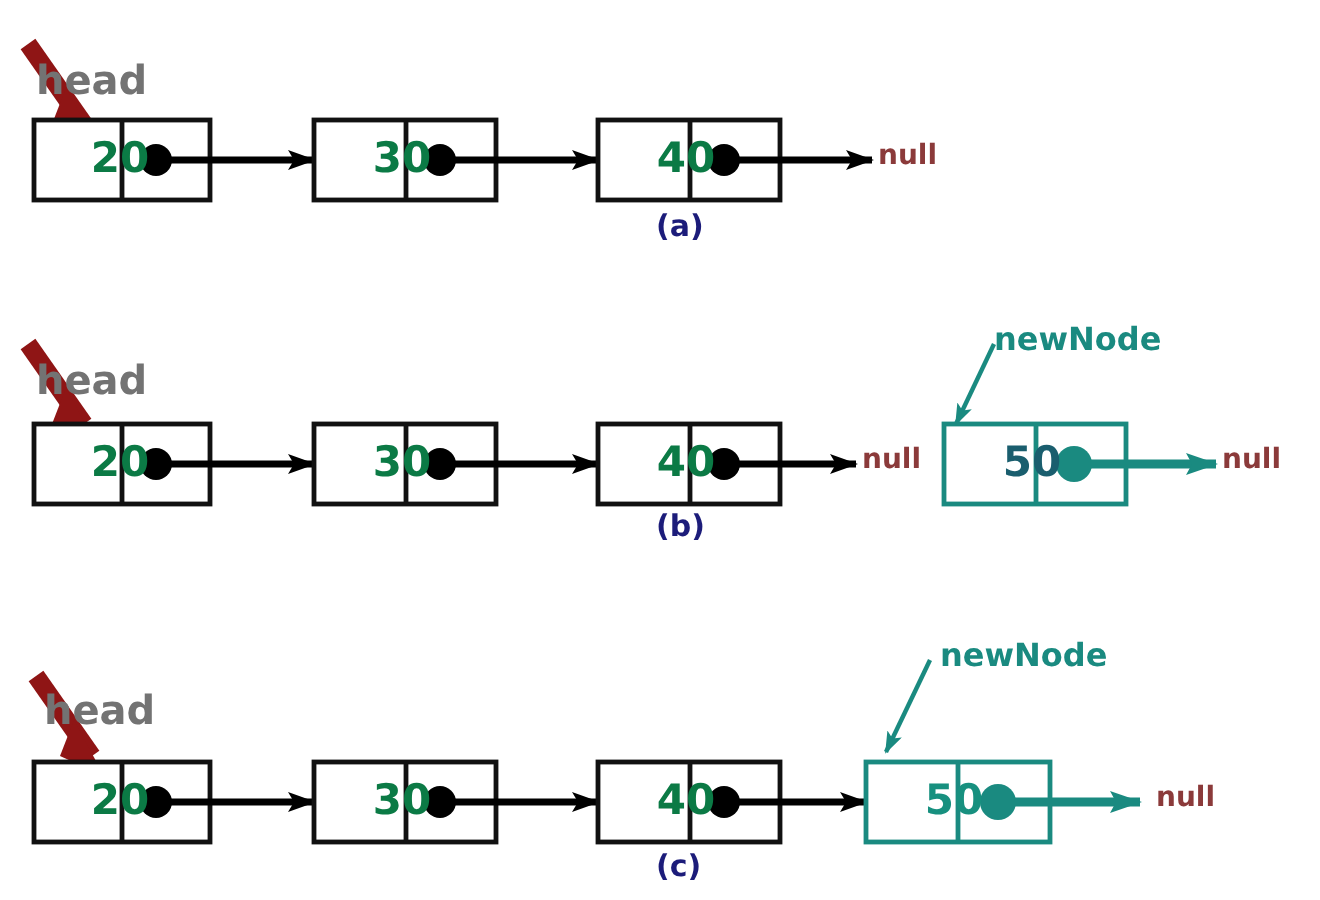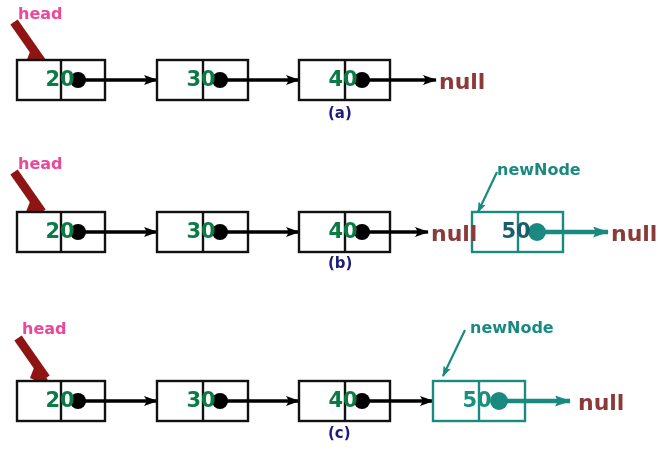--- a/index.html
+++ b/index.html
@@ -31,25 +31,26 @@
   .node-val {
     position: absolute;
     font-weight: bold;
     font-size: 21px;
     line-height: 1;
     white-space: nowrap;
     text-align: center;
     margin-left: 21px;
   }
   .head-lbl {
-    font-size: 16px;
-    color: #ec4899;
+    font-size: 20px;
+    color: #737373;
+    margin-top: 24px;
   }
   .null-lbl {
-    font-size: 22px;
+    font-size: 14px;
     color: #8b3a3a;
   }
   .fig-lbl {
     font-size: 15px;
     color: #1c1c7a;
   }
   .newnode-lbl {
     font-size: 16px;
     color: #1a8a80;
   }

